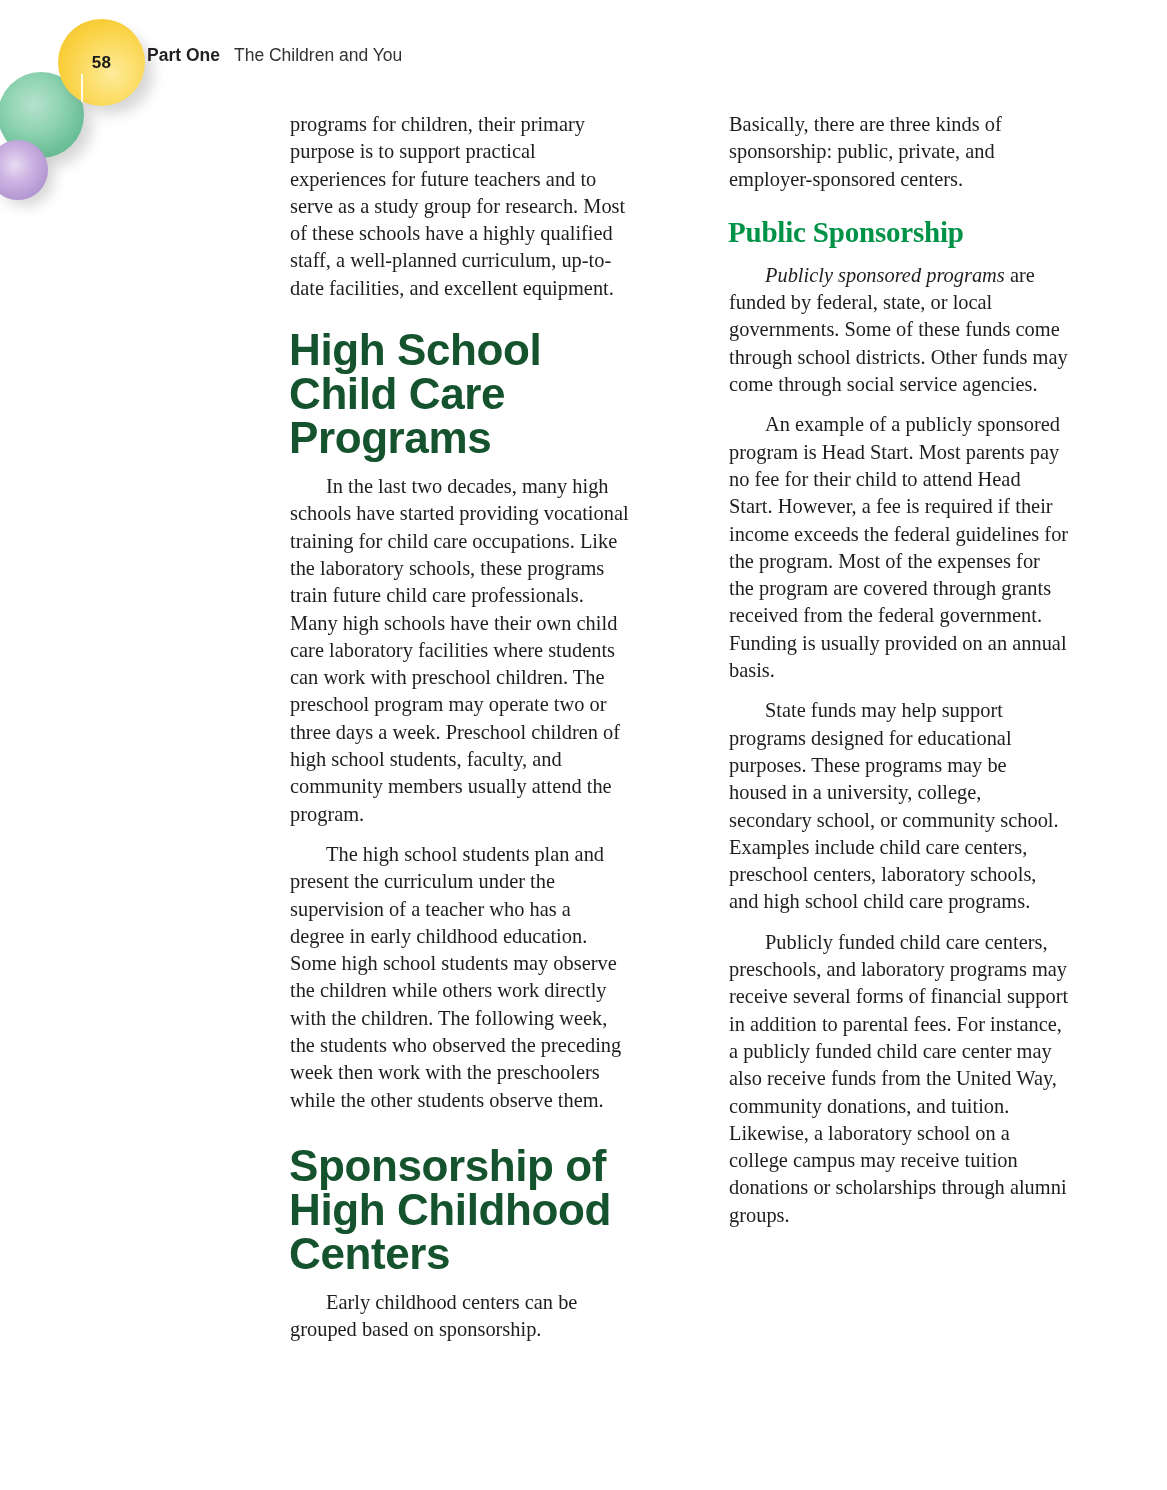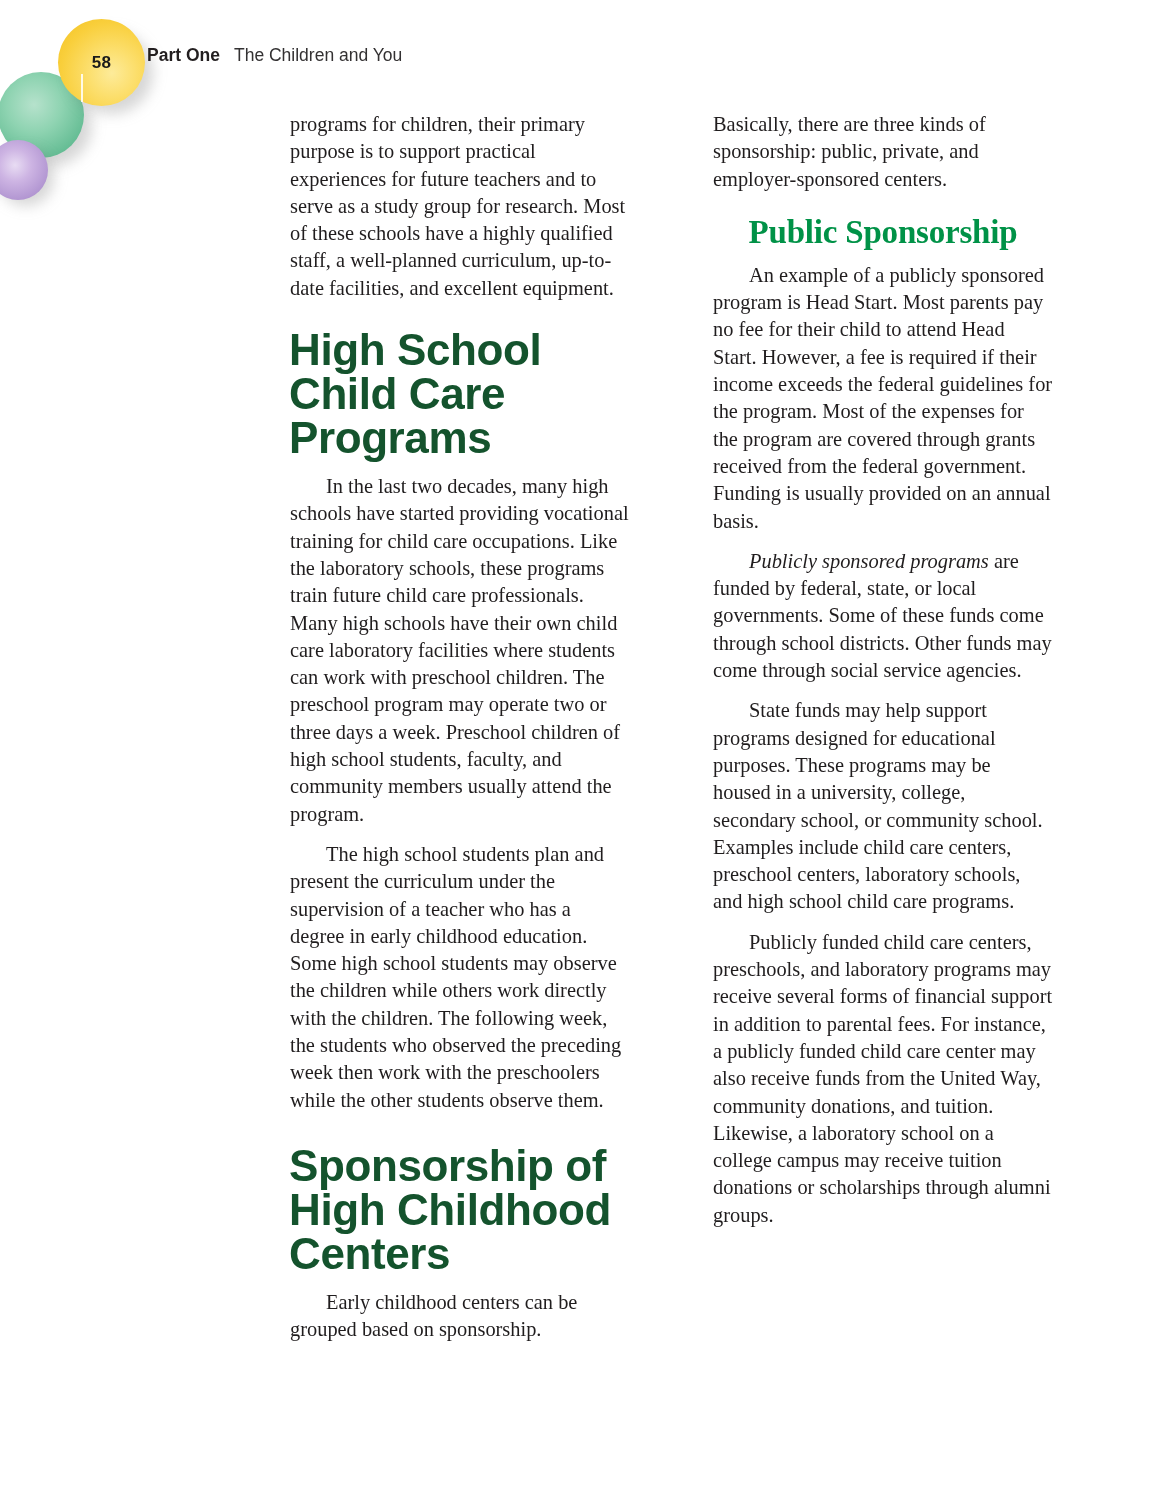--- a/index.html
+++ b/index.html
@@ -120,21 +120,21 @@
     color: #333132;
   }
 
   
   .col {
     position: absolute;
     top: 98px;
     width: 366px;
   }
   #col-left  { left: 277px; }
-  #col-right { left: 700px; }
+  #col-right { left: 716px; }
 
   p.body {
     margin: 13px;
     font-family: "Liberation Serif", serif;
     font-size: 20.4px;
     line-height: 27.3px;
     color: #201d1e;
     text-align: left;
     hyphens: none;
   }
@@ -146,28 +146,27 @@
     font-family: "Liberation Sans", sans-serif;
     font-weight: bold;
     font-size: 44px;
     line-height: 44px;
     letter-spacing: -0.4px;
     color: #14532d;
   }
   h2.chapter-head.tight { margin-top: 30px; }
 
   h3.section-head {
-    margin: 22px 0 4px 0;
+    margin: 22px 0 4px 12px;
     font-family: "Liberation Serif", serif;
     font-weight: bold;
-    font-size: 33px;
+    font-size: 29px;
     line-height: 34px;
     color: #009247;
     letter-spacing: -0.2px;
-    text-align: center;
   }
 </style>
 </head>
 <body>
 
 <div class="page">
 
   <div class="sphere-shadow" id="sphere-green-shadow"></div>
   <div class="sphere" id="sphere-green"></div>
 
@@ -194,20 +193,20 @@
     <h2 class="chapter-head tight">Sponsorship of High Childhood Centers</h2>
 
     <p class="body indent">Early childhood centers can be grouped based on sponsorship.</p>
   </div>
 
   <div class="col" id="col-right">
     <p class="body">Basically, there are three kinds of sponsorship: public, private, and employer-sponsored centers.</p>
 
     <h3 class="section-head">Public Sponsorship</h3>
 
+    <p class="body indent"><i>Publicly sponsored programs</i><span> are funded by federal, state, or local governments. Some of these funds come through school districts. Other funds may come through social service agencies.</span></p>
+
     <p class="body indent">An example of a publicly sponsored program is Head Start. Most parents pay no fee for their child to attend Head Start. However, a fee is required if their income exceeds the federal guidelines for the program. Most of the expenses for the program are covered through grants received from the federal government. Funding is usually provided on an annual basis.</p>
-
-    <p class="body indent"><i>Publicly sponsored programs</i><span> are funded by federal, state, or local governments. Some of these funds come through school districts. Other funds may come through social service agencies.</span></p>
     <p class="body indent">State funds may help support programs designed for educational purposes. These programs may be housed in a university, college, secondary school, or community school. Examples include child care centers, preschool centers, laboratory schools, and high school child care programs.</p>
     <p class="body indent">Publicly funded child care centers, preschools, and laboratory programs may receive several forms of financial support in addition to parental fees. For instance, a publicly funded child care center may also receive funds from the United Way, community donations, and tuition. Likewise, a laboratory school on a college campus may receive tuition donations or scholarships through alumni groups.</p>
   </div>
 
 </div>
 
 </body></html>

